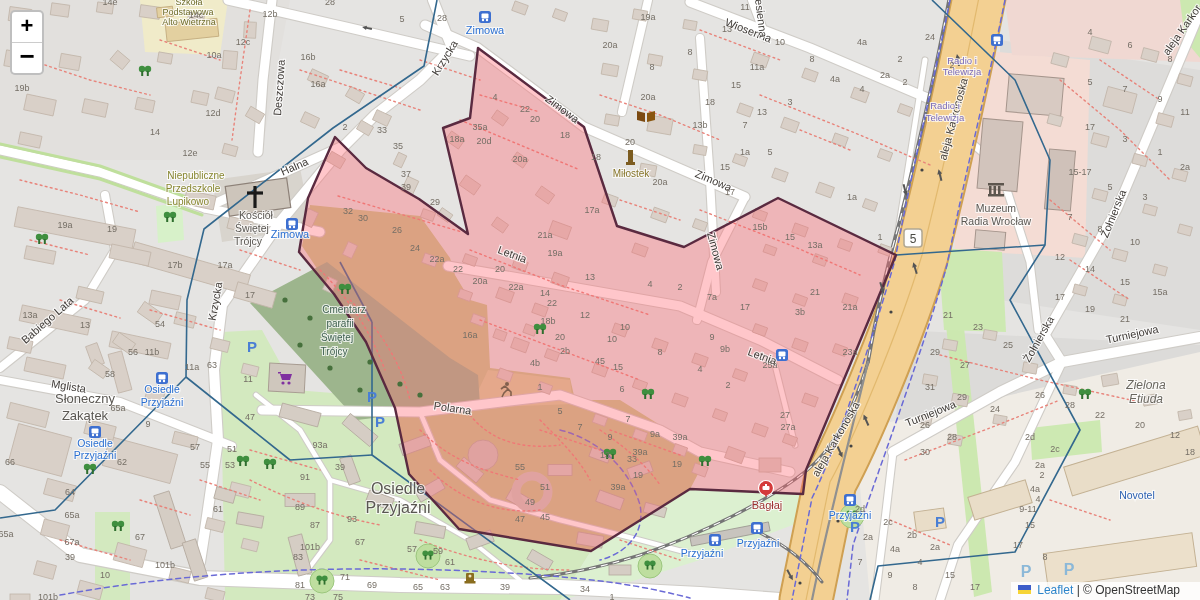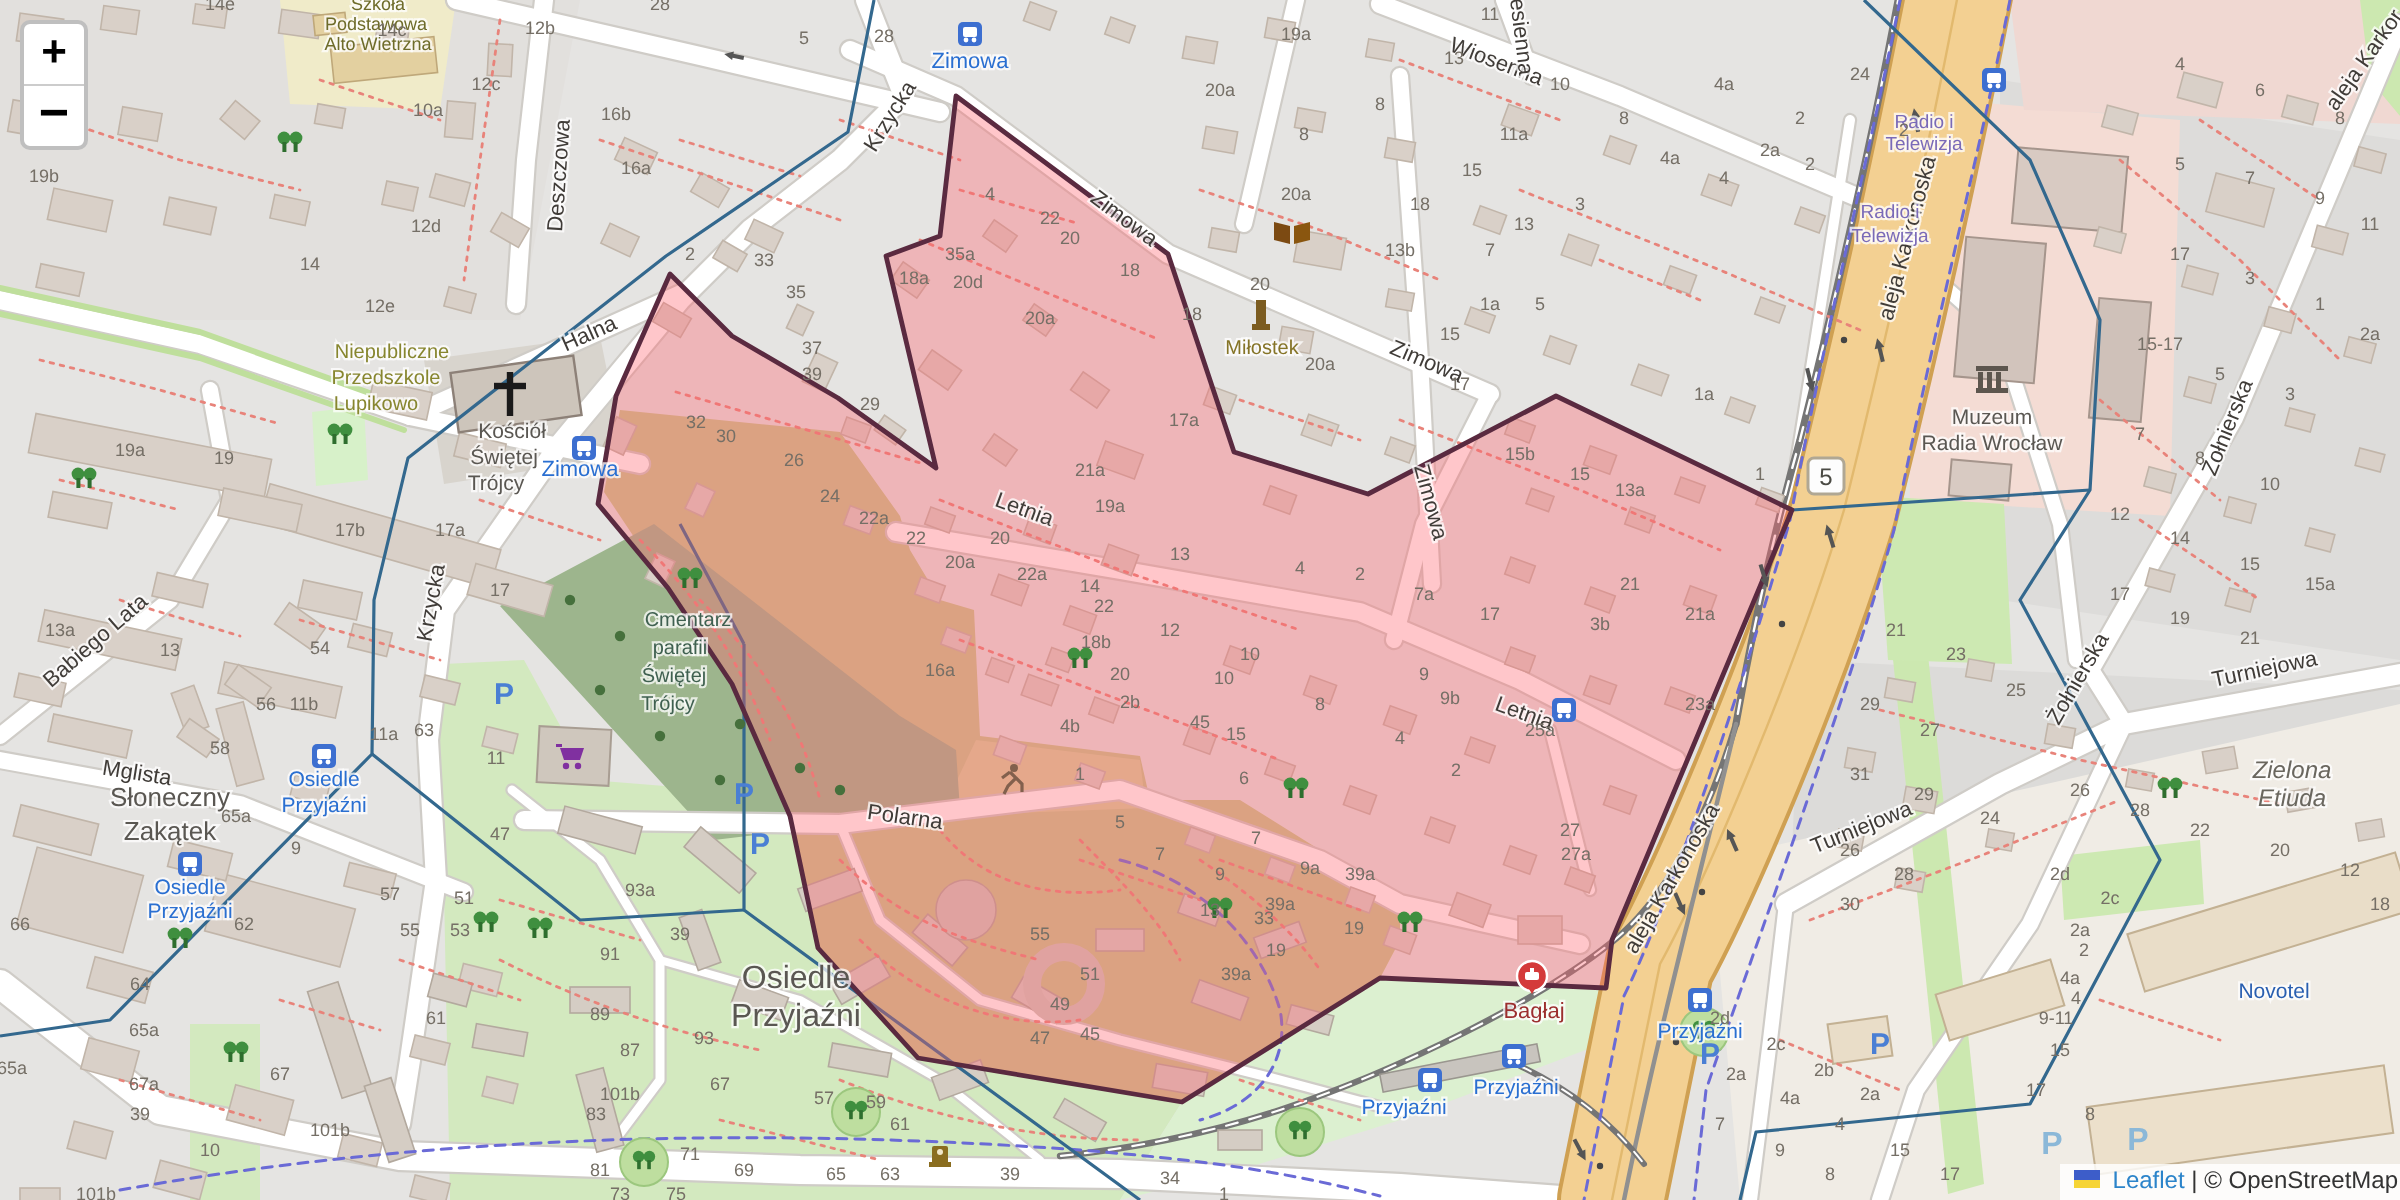--- a/index.html
+++ b/index.html
@@ -1069,15 +1069,15 @@
 <text x="612" y="600" font-size="9" fill="#756f66" text-anchor="middle" font-family="Liberation Sans,sans-serif">1</text>
 <text x="196" y="18" font-size="9" fill="#756f66" text-anchor="middle" font-family="Liberation Sans,sans-serif">14c</text>
 <text x="110" y="5" font-size="9" fill="#756f66" text-anchor="middle" font-family="Liberation Sans,sans-serif">14e</text>
 </svg>
 
 <div style="position:absolute;left:10px;top:10px;width:30px;border:2px solid rgba(0,0,0,0.25);border-radius:5px;background:#fff;font-family:'Liberation Sans',sans-serif;">
 <div style="height:30px;line-height:28px;text-align:center;font-size:22px;font-weight:bold;color:#000;border-bottom:1px solid #ccc;">+</div>
 <div style="height:30px;line-height:26px;text-align:center;font-size:26px;font-weight:bold;color:#000;">−</div>
 </div>
 
-<div style="position:absolute;right:0;bottom:0;background:rgba(255,255,255,0.82);padding:1px 1px 2px 7px;font-family:'Liberation Sans',sans-serif;font-size:12px;line-height:15px;color:#333;">
+<div style="position:absolute;right:0;bottom:0;background:rgba(255,255,255,0.82);padding:1px 20px 2px 7px;font-family:'Liberation Sans',sans-serif;font-size:12px;line-height:15px;color:#333;">
 <span style="display:inline-block;width:13px;height:9px;position:relative;top:0px;margin-right:3px;"><span style="position:absolute;top:0;left:0;width:13px;height:4.5px;background:#3d5dc9;"></span><span style="position:absolute;top:4.5px;left:0;width:13px;height:4.5px;background:#f6d436;"></span></span>
 <a style="color:#2c84ca;text-decoration:none;">Leaflet</a> <span style="color:#333;">|</span> © <span>OpenStreetMap</span>
 </div>
 </body></html>

